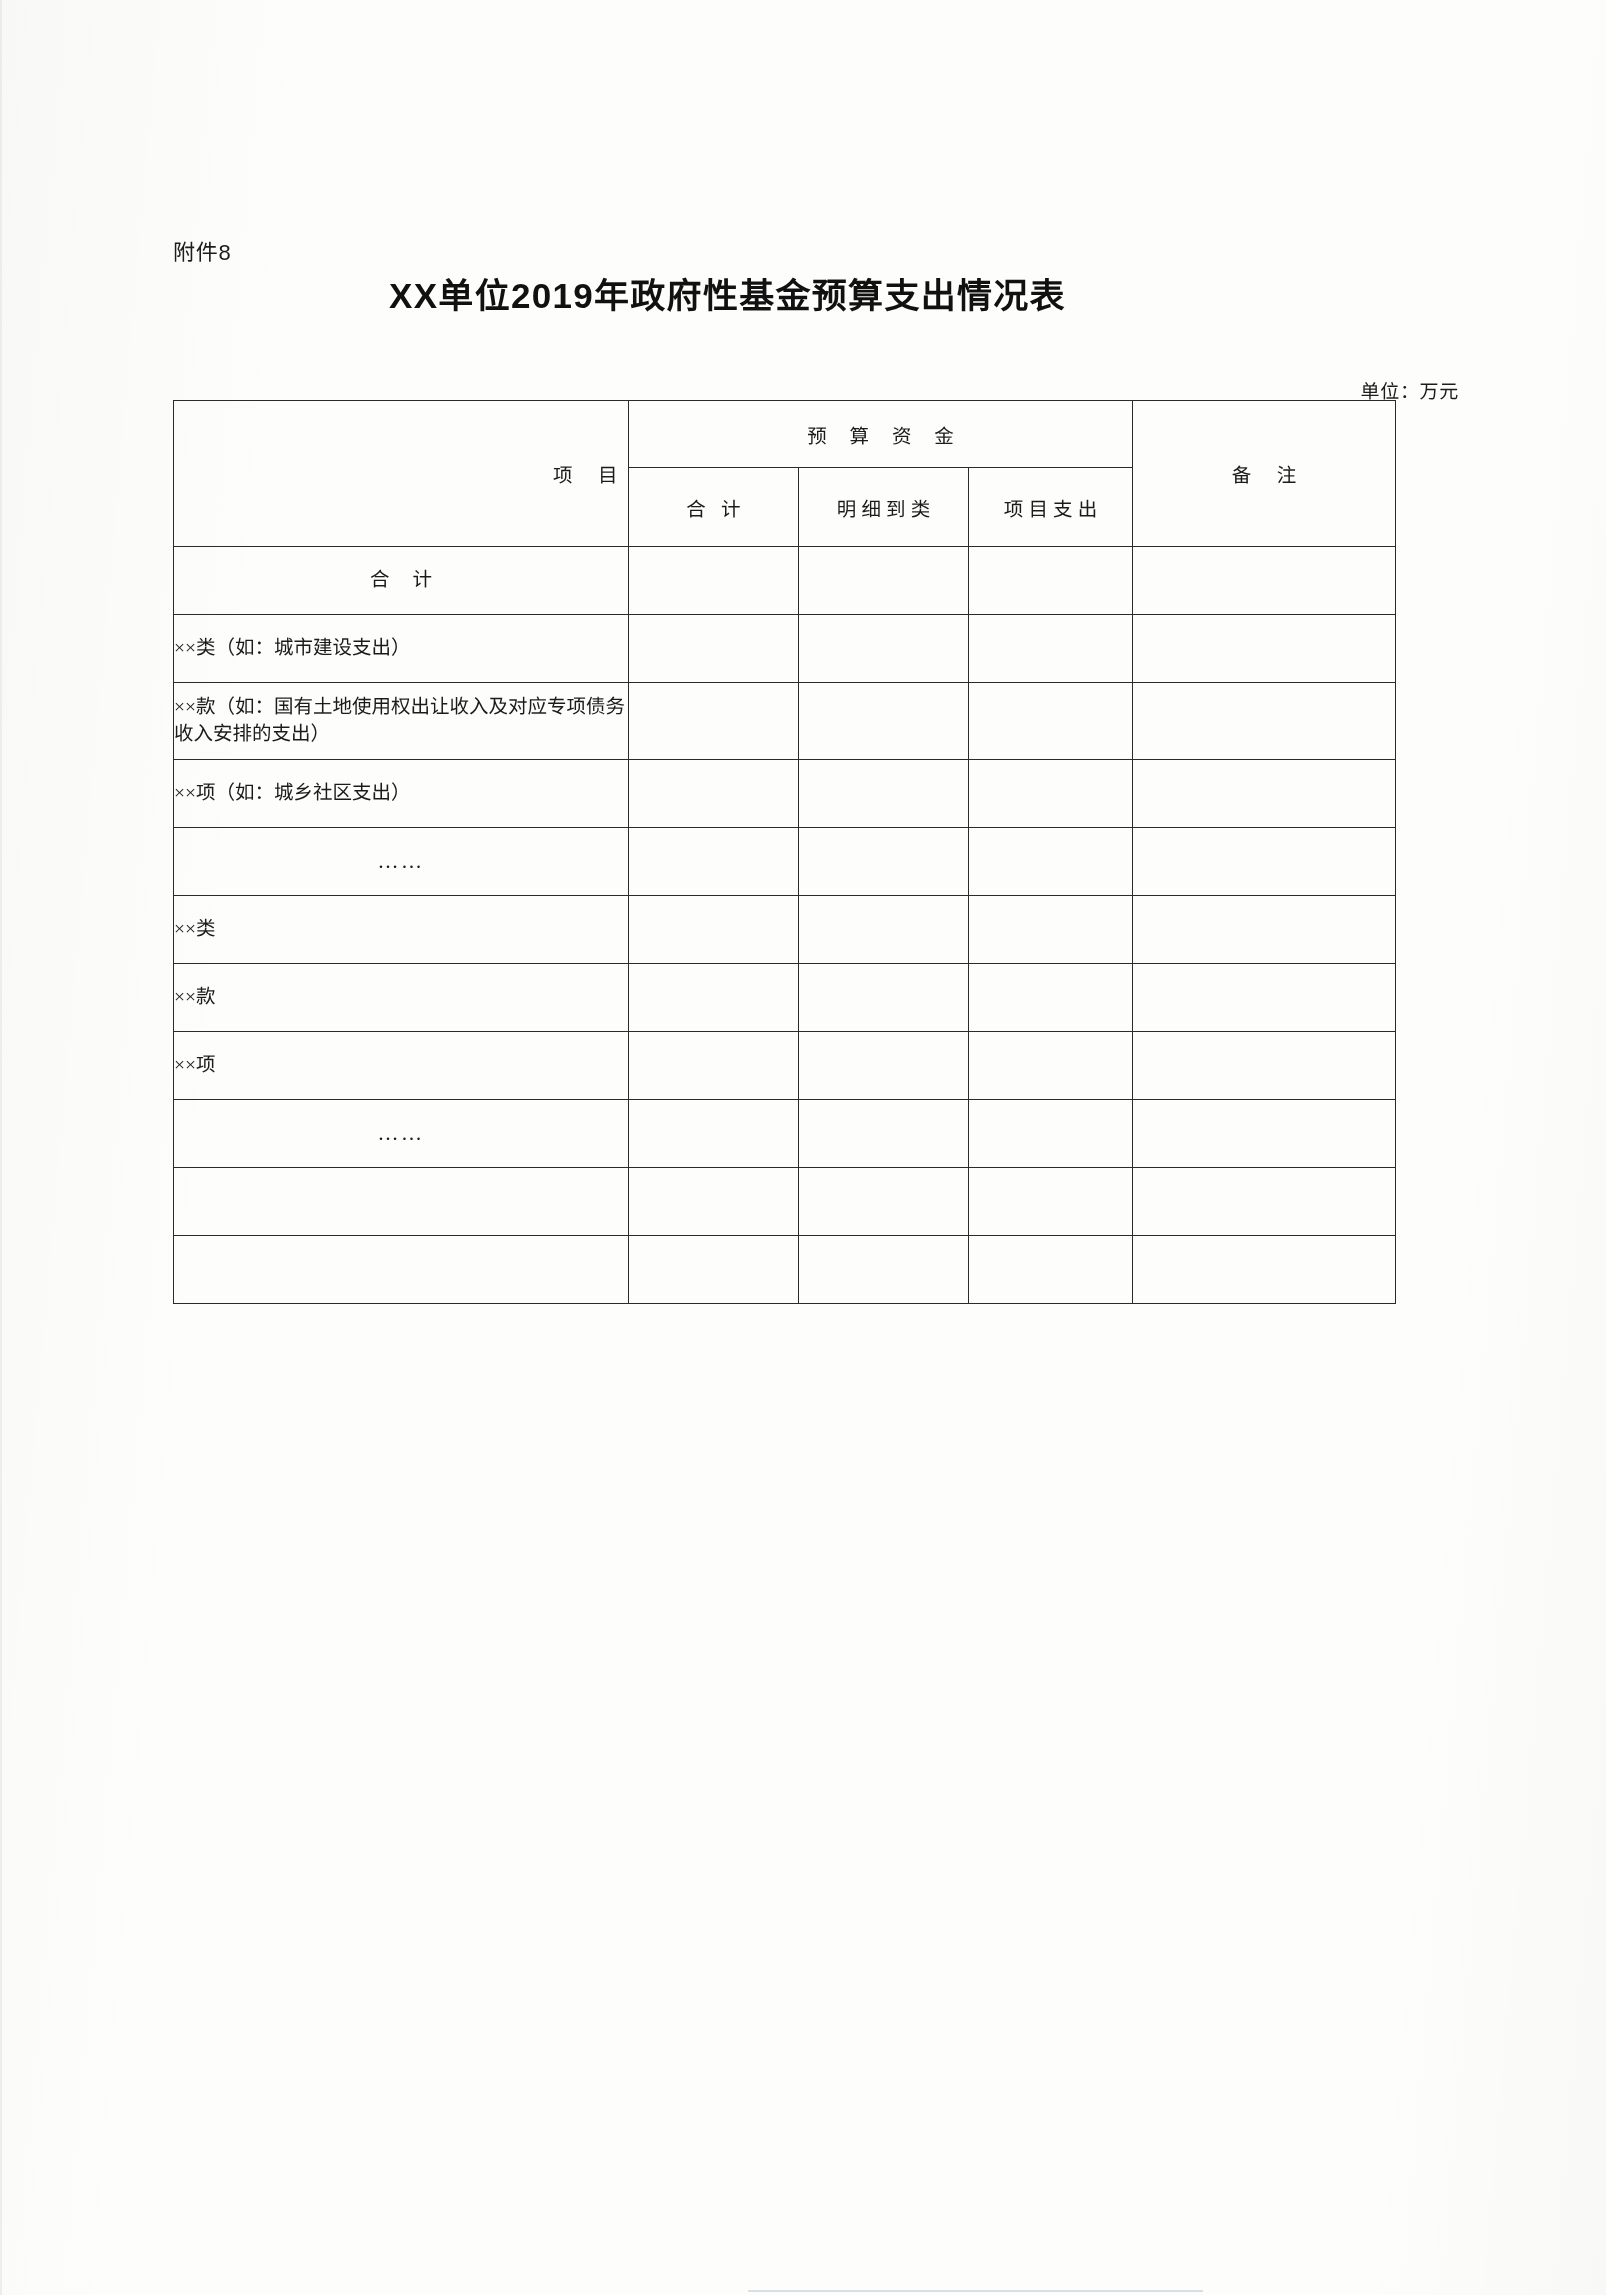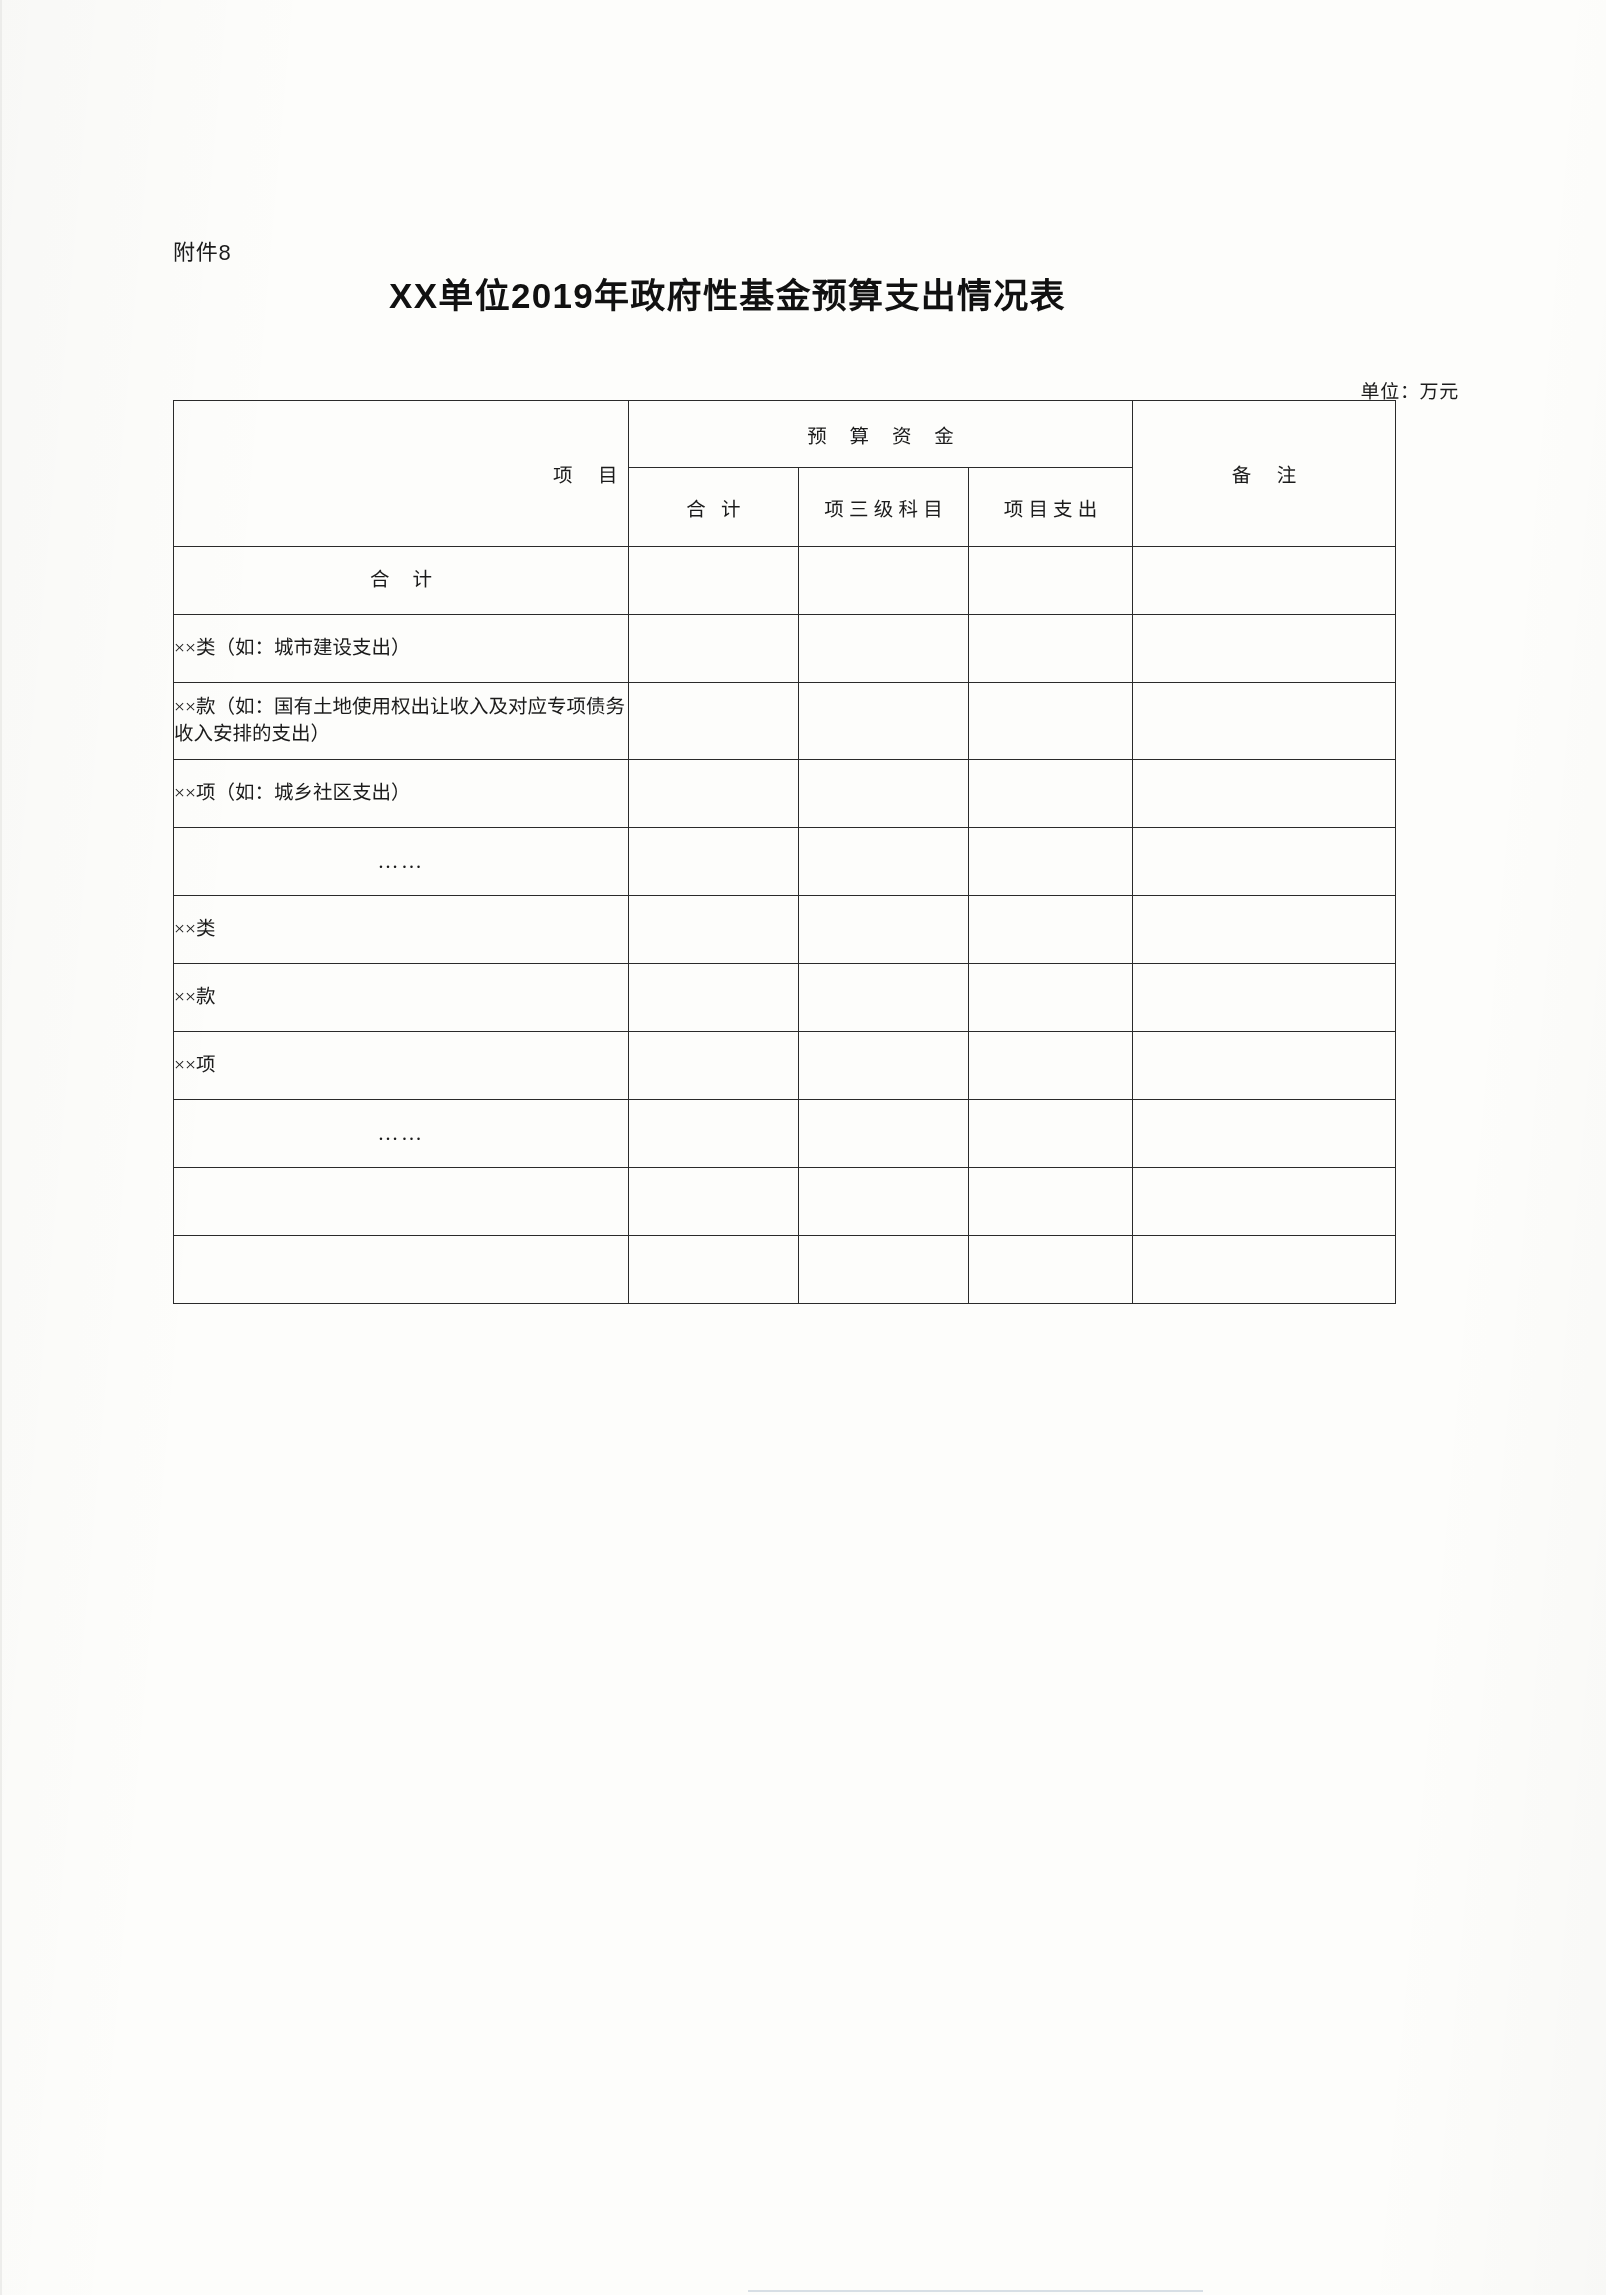--- a/index.html
+++ b/index.html
@@ -202,21 +202,21 @@
         <col class="c-remark">
       </colgroup>
       <thead>
         <tr>
           <th class="th-item" rowspan="2">项    目</th>
           <th class="th-group" colspan="3">预 算 资 金</th>
           <th class="th-remark" rowspan="2">备    注</th>
         </tr>
         <tr>
           <th class="th-sub">合    计</th>
-          <th class="th-sub">项三级科目</th>
+          <th class="th-sub">明细到类</th>
           <th class="th-sub">项目支出</th>
         </tr>
       </thead>
       <tbody>
 
         <tr class="row-h">
           <td class="cell-item center">合    计</td>
           <td class="cell-val"></td>
           <td class="cell-val"></td>
           <td class="cell-val"></td>

